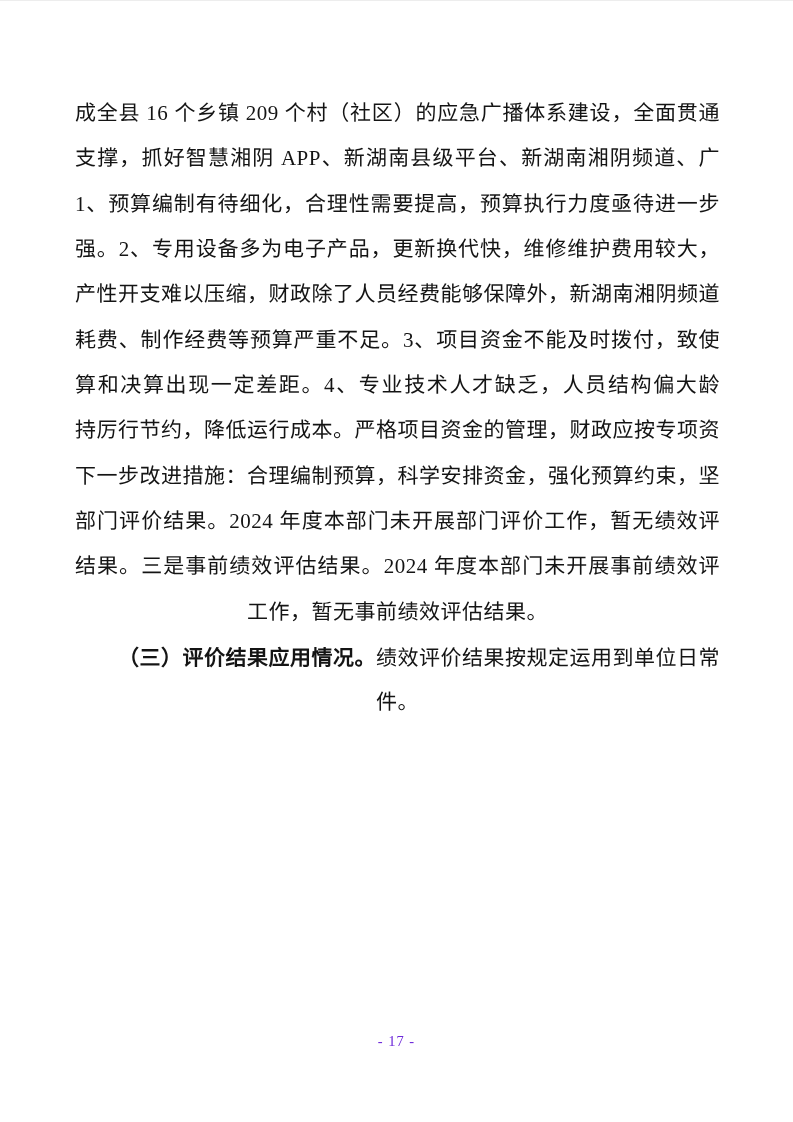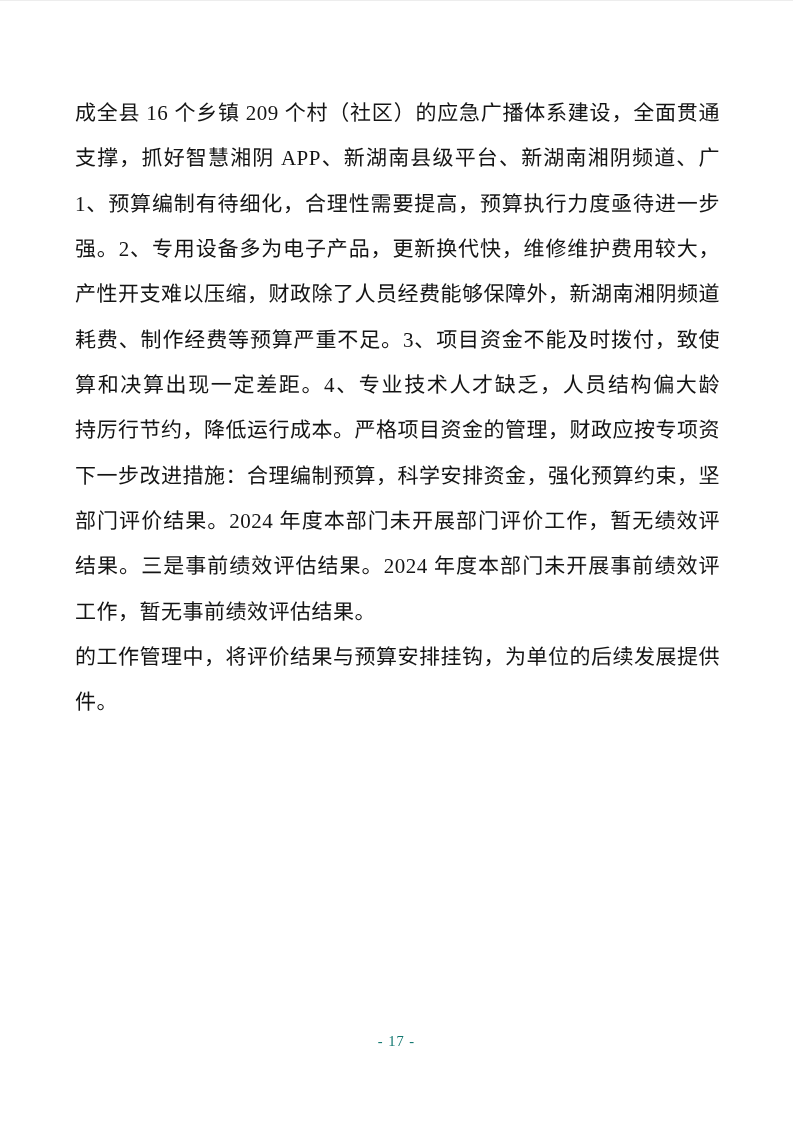--- a/index.html
+++ b/index.html
@@ -28,21 +28,21 @@
     top: 91px;
     width: 645px;
   }
   .text-line {
     height: 45.35px;
     line-height: 45.35px;
     font-size: 21px;
     letter-spacing: 0.5px;
     white-space: normal;
     overflow: hidden;
-    text-align: left;
+    text-align: center;
   }
   .text-line.just {
     text-align: justify;
     text-align-last: justify;
     text-justify: inter-ideograph;
   }
   .text-line.indent {
     padding-left: 43px;
   }
   .bold-heading {
@@ -50,21 +50,21 @@
     font-weight: 700;
   }
   .footer {
     position: absolute;
     left: 0;
     top: 1033px;
     width: 100%;
     text-align: center;
     font-size: 14.5px;
     letter-spacing: 1px;
-    color: #0f766e;
+    color: #6d28d9;
     font-family: "Liberation Serif", "DejaVu Serif", serif;
   }
 </style>
 </head>
 <body>
 
 <div class="page">
   <div class="page-top-edge"></div>
 
   <div class="doc-body">
@@ -73,18 +73,18 @@
       <div class="text-line just"><span>1、预算编制有待细化，合理性需要提高，预算执行力度亟待进一步加</span></div>
       <div class="text-line just"><span>强。2、专用设备多为电子产品，更新换代快，维修维护费用较大，生</span></div>
       <div class="text-line just"><span>产性开支难以压缩，财政除了人员经费能够保障外，新湖南湘阴频道</span></div>
       <div class="text-line just"><span>耗费、制作经费等预算严重不足。3、项目资金不能及时拨付，致使预</span></div>
       <div class="text-line just"><span>算和决算出现一定差距。4、专业技术人才缺乏，人员结构偏大龄化。</span></div>
       <div class="text-line just"><span>持厉行节约，降低运行成本。严格项目资金的管理，财政应按专项资</span></div>
       <div class="text-line just"><span>下一步改进措施：合理编制预算，科学安排资金，强化预算约束，坚</span></div>
       <div class="text-line just"><span>部门评价结果。2024 年度本部门未开展部门评价工作，暂无绩效评价</span></div>
       <div class="text-line just"><span>结果。三是事前绩效评估结果。2024 年度本部门未开展事前绩效评估</span></div>
       <div class="text-line"><span>工作，暂无事前绩效评估结果。</span></div>
-      <div class="text-line just"><span>的工作管理中，将评价结果与预算安排挂钩，为单位的后续发展提供</span></div>
+      <div class="text-line just indent"><span class="bold-heading">（三）评价结果应用情况。</span><span>绩效评价结果按规定运用到单位日常</span></div>
       <div class="text-line"><span>件。</span></div>
     </div>
 
   <div class="footer">- 17 -</div>
 </div>
 
 </body></html>

